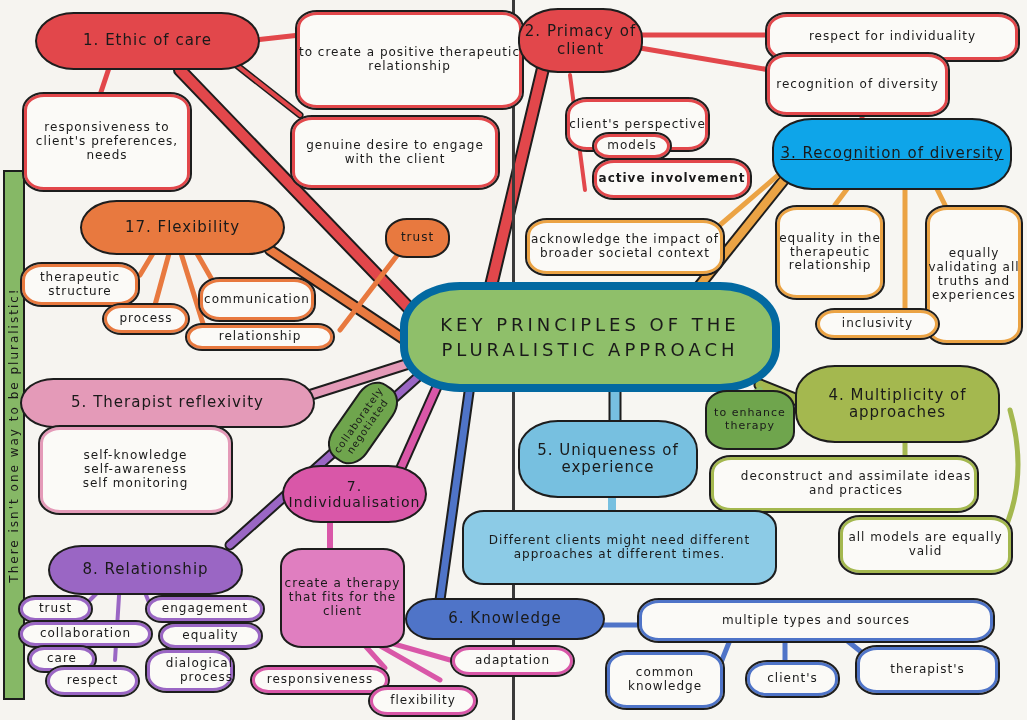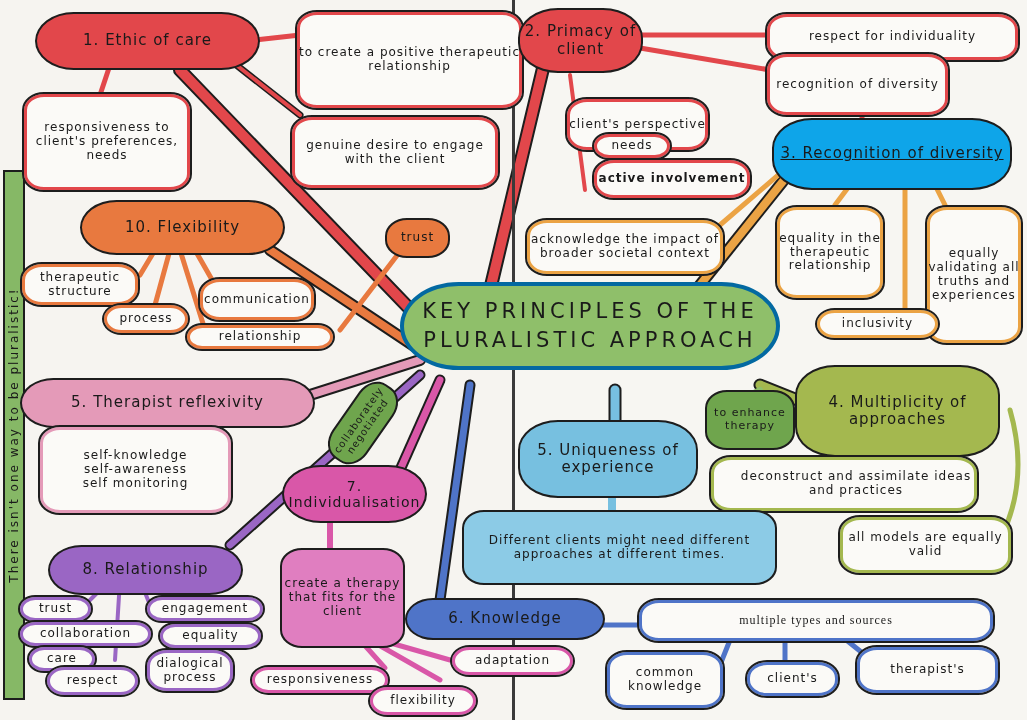--- a/index.html
+++ b/index.html
@@ -16,24 +16,24 @@
     position:absolute; box-sizing:border-box;
     border:2px solid #1d1d1d;
     display:flex; align-items:center; justify-content:center; text-align:center;
     font-family: "DejaVu Sans", sans-serif;
     color:#1a1a1a; line-height:1.15; letter-spacing:1px;
     white-space:pre-line;
   }
   .main { font-size:15px; border-radius:40px/30px; }
   .sub { font-size:12px; background:#fbfaf7; border-radius:22px/18px; }
   .center-node {
-    position:absolute; left:400px; top:282px; width:380px; height:88px;
-    background:#8fbf6a; border:4px solid #0369a1; border-radius:60px/45px;
+    position:absolute; left:400px; top:282px; width:380px; height:110px;
+    background:#8fbf6a; border:8px solid #0369a1; border-radius:60px/45px;
     box-sizing:border-box; display:flex; align-items:center; justify-content:center;
-    text-align:center; white-space:pre-line; font-size:21px; letter-spacing:4px;
+    text-align:center; white-space:pre-line; font-size:18px; letter-spacing:4px;
     color:#1a1a1a; font-family:"DejaVu Sans", sans-serif; line-height:1.4;
   }
   .side-banner {
     position:absolute; left:3px; top:170px; width:22px; height:530px;
     background:#86b866; border:2px solid #1d1d1d; box-sizing:border-box;
     display:flex; align-items:center; justify-content:center;
   }
   .side-banner span {
     transform:rotate(-90deg); white-space:nowrap; font-size:12px; letter-spacing:2px; color:#1a1a1a;
   }
@@ -122,62 +122,62 @@
 
 <div class="node main" style="left:35px;top:12px;width:225px;height:58px;background:#e2474b;border-color:#1d1d1d;">1. Ethic of care</div>
 <div class="node sub" style="left:295px;top:10px;width:229px;height:100px;border-color:#1d1d1d;box-shadow:0 0 0 3px #e2474b inset;">to create a positive therapeutic relationship</div>
 <div class="node sub" style="left:22px;top:92px;width:170px;height:100px;box-shadow:0 0 0 3px #e2474b inset;">responsiveness to client's preferences, needs</div>
 <div class="node sub" style="left:290px;top:115px;width:210px;height:75px;box-shadow:0 0 0 3px #e2474b inset;">genuine desire to engage with the client</div>
 
 <div class="node main" style="left:518px;top:8px;width:125px;height:65px;background:#e2474b;">2. Primacy of client</div>
 <div class="node sub" style="left:765px;top:12px;width:255px;height:50px;box-shadow:0 0 0 3px #e2474b inset;">respect for individuality</div>
 <div class="node sub" style="left:765px;top:52px;width:185px;height:65px;box-shadow:0 0 0 3px #e2474b inset;">recognition of diversity</div>
 <div class="node sub" style="left:565px;top:78px;width:145px;height:55px;box-shadow:0 0 0 3px #e2474b inset;margin-top:19px;">client's perspective</div>
-<div class="node sub" style="left:592px;top:132px;width:80px;height:28px;box-shadow:0 0 0 3px #e2474b inset;">needs</div>
+<div class="node sub" style="left:592px;top:132px;width:80px;height:28px;box-shadow:0 0 0 3px #e2474b inset;">models</div>
 <div class="node sub" style="left:592px;top:158px;width:160px;height:42px;box-shadow:0 0 0 3px #e2474b inset;font-weight:bold;">active involvement</div>
 
 <div class="node main" style="left:772px;top:118px;width:240px;height:72px;background:#0ea5e9;text-decoration:underline;">3. Recognition of diversity</div>
 <div class="node sub" style="left:525px;top:218px;width:200px;height:58px;box-shadow:0 0 0 3px #eba344 inset;">acknowledge the impact of broader societal context</div>
 <div class="node sub" style="left:775px;top:205px;width:110px;height:95px;box-shadow:0 0 0 3px #eba344 inset;">equality in the therapeutic relationship</div>
 <div class="node sub" style="left:925px;top:205px;width:98px;height:140px;box-shadow:0 0 0 3px #eba344 inset;">equally validating all truths and experiences</div>
 <div class="node sub" style="left:815px;top:308px;width:125px;height:32px;box-shadow:0 0 0 3px #eba344 inset;">inclusivity</div>
 
-<div class="node main" style="left:795px;top:365px;width:205px;height:92px;background:#a4b84f;">4. Multiplicity of approaches</div>
+<div class="node main" style="left:795px;top:365px;width:205px;height:78px;background:#a4b84f;">4. Multiplicity of approaches</div>
 <div class="node sub" style="left:705px;top:390px;width:90px;height:60px;background:#6fa54d;font-size:11px;">to enhance therapy</div>
 <div class="node sub" style="left:709px;top:455px;width:270px;height:58px;box-shadow:0 0 0 3px #a4b84f inset;padding-left:24px;">deconstruct and assimilate ideas and practices</div>
 <div class="node sub" style="left:838px;top:515px;width:175px;height:60px;box-shadow:0 0 0 3px #a4b84f inset;">all models are equally valid</div>
 
 <div class="node main" style="left:518px;top:420px;width:180px;height:78px;background:#77c0e0;">5. Uniqueness of experience</div>
 <div class="node sub" style="left:462px;top:510px;width:315px;height:75px;background:#8ccbe6;">Different clients might need different approaches at different times.</div>
 
 <div class="node main" style="left:405px;top:598px;width:200px;height:42px;background:#4f74c8;">6. Knowledge</div>
-<div class="node sub" style="left:637px;top:598px;width:358px;height:45px;box-shadow:0 0 0 3px #4f74c8 inset;font-family:Liberation Serif, serif;">multiple types and sources</div>
+<div class="node sub" style="left:637px;top:598px;width:358px;height:45px;box-shadow:0 0 0 3px #4f74c8 inset;">multiple types and sources</div>
 <div class="node sub" style="left:605px;top:650px;width:120px;height:60px;box-shadow:0 0 0 3px #4f74c8 inset;text-align:center;">common knowledge</div>
 <div class="node sub" style="left:745px;top:660px;width:95px;height:38px;box-shadow:0 0 0 3px #4f74c8 inset;">client's</div>
 <div class="node sub" style="left:855px;top:645px;width:145px;height:50px;box-shadow:0 0 0 3px #4f74c8 inset;">therapist's</div>
 
 <div class="node main" style="left:282px;top:465px;width:145px;height:58px;background:#d957a8;font-size:14px;">7. Individualisation</div>
 <div class="node sub" style="left:318px;top:402px;width:90px;height:42px;background:#6fa54d;font-size:10px;transform:rotate(-55deg);">collaborately negotiated</div>
 <div class="node sub" style="left:280px;top:548px;width:125px;height:100px;background:#e07ec0;">create a therapy that fits for the client</div>
 <div class="node sub" style="left:250px;top:665px;width:140px;height:30px;box-shadow:0 0 0 3px #d957a8 inset;">responsiveness</div>
 <div class="node sub" style="left:368px;top:685px;width:110px;height:32px;box-shadow:0 0 0 3px #d957a8 inset;">flexibility</div>
 <div class="node sub" style="left:450px;top:645px;width:125px;height:32px;box-shadow:0 0 0 3px #d957a8 inset;">adaptation</div>
 
 <div class="node main" style="left:48px;top:535px;width:195px;height:50px;background:#9a66c4;margin-top:10px;">8. Relationship</div>
 <div class="node sub" style="left:18px;top:595px;width:75px;height:28px;box-shadow:0 0 0 3px #9a66c4 inset;">trust</div>
 <div class="node sub" style="left:18px;top:620px;width:135px;height:28px;box-shadow:0 0 0 3px #9a66c4 inset;">collaboration</div>
 <div class="node sub" style="left:27px;top:645px;width:70px;height:28px;box-shadow:0 0 0 3px #9a66c4 inset;">care</div>
 <div class="node sub" style="left:45px;top:665px;width:95px;height:32px;box-shadow:0 0 0 3px #9a66c4 inset;">respect</div>
 <div class="node sub" style="left:145px;top:595px;width:120px;height:28px;box-shadow:0 0 0 3px #9a66c4 inset;">engagement</div>
 <div class="node sub" style="left:158px;top:622px;width:105px;height:28px;box-shadow:0 0 0 3px #9a66c4 inset;">equality</div>
-<div class="node sub" style="left:145px;top:648px;width:90px;height:45px;box-shadow:0 0 0 3px #9a66c4 inset;">dialogical process</div>
+<div class="node sub" style="left:145px;top:648px;width:90px;height:45px;box-shadow:0 0 0 3px #9a66c4 inset;text-align:right;">dialogical process</div>
 
 <div class="node main" style="left:20px;top:378px;width:295px;height:50px;background:#e49ab8;">5. Therapist reflexivity</div>
 <div class="node sub" style="left:38px;top:425px;width:195px;height:90px;box-shadow:0 0 0 3px #e49ab8 inset;">self-knowledge
 self-awareness
 self monitoring</div>
 
-<div class="node main" style="left:80px;top:200px;width:205px;height:55px;background:#e8793f;">10. Flexibility</div>
+<div class="node main" style="left:80px;top:200px;width:205px;height:55px;background:#e8793f;">17. Flexibility</div>
 <div class="node sub" style="left:20px;top:262px;width:120px;height:45px;box-shadow:0 0 0 3px #e8793f inset;">therapeutic structure</div>
 <div class="node sub" style="left:102px;top:303px;width:88px;height:32px;box-shadow:0 0 0 3px #e8793f inset;">process</div>
 <div class="node sub" style="left:198px;top:277px;width:118px;height:45px;box-shadow:0 0 0 3px #e8793f inset;">communication</div>
 <div class="node sub" style="left:185px;top:323px;width:150px;height:28px;box-shadow:0 0 0 3px #e8793f inset;">relationship</div>
 <div class="node sub" style="left:385px;top:218px;width:65px;height:40px;background:#e8793f;">trust</div>
 
 </body></html>

